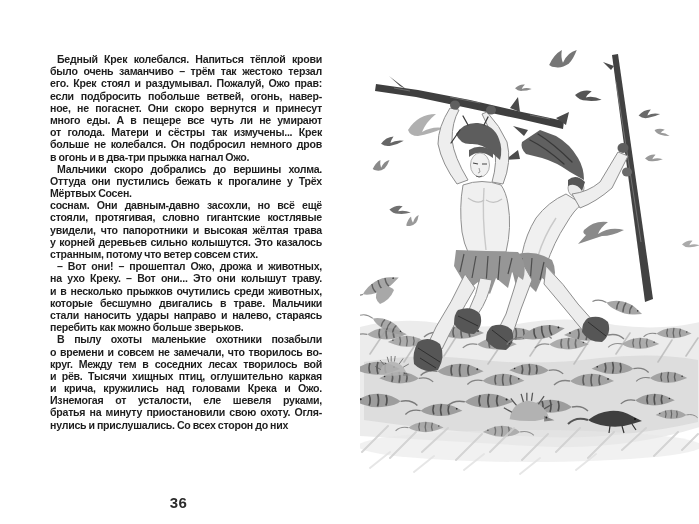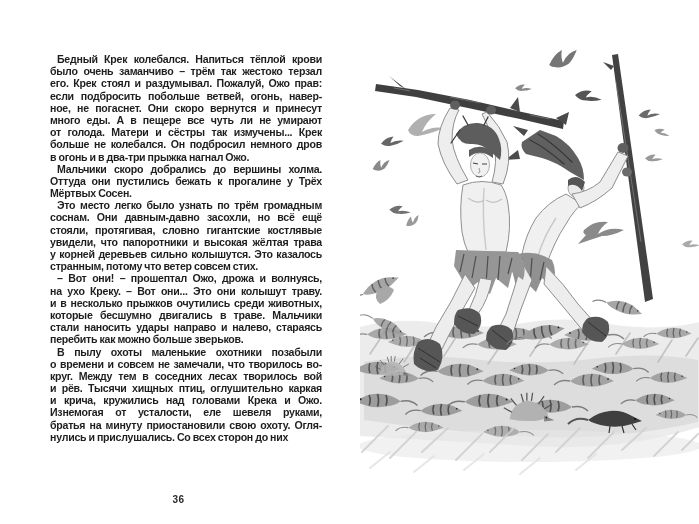--- a/index.html
+++ b/index.html
@@ -18,21 +18,21 @@
   }
   .paragraph{margin:0;padding:0;}
   .line{
     height:12.2px;line-height:12.2px;white-space:nowrap;
     text-align:justify;text-align-last:justify;overflow:visible;
   }
   .line.indent{padding-left:7px;}
   .line.last{text-align-last:left;}
   .page-number{
     position:absolute;left:0;top:478px;width:357px;text-align:center;
-    color:#2b2b2b;font-size:10px;font-weight:bold;letter-spacing:0.5px;
+    color:#2b2b2b;font-size:15px;font-weight:bold;letter-spacing:0.5px;
   }
   .illustration{position:absolute;left:360px;top:22px;width:340px;height:460px;}
   svg .thin{stroke-linecap:round;}
 </style>
 </head>
 <body>
 
 <div class="page page-left">
   <div class="text-column">
       <div class="paragraph">
@@ -45,29 +45,28 @@
         <div class="line">от голода. Матери и сёстры так измучены... Крек</div>
         <div class="line">больше не колебался. Он подбросил немного дров</div>
         <div class="line last">в огонь и в два-три прыжка нагнал Ожо.</div>
       </div>
       <div class="paragraph">
         <div class="line indent">Мальчики скоро добрались до вершины холма.</div>
         <div class="line">Оттуда они пустились бежать к прогалине у Трёх</div>
         <div class="line last">Мёртвых Сосен.</div>
       </div>
       <div class="paragraph">
-        <div class="line indent">Это место легко было узнать по трём громадным</div>
         <div class="line">соснам. Они давным-давно засохли, но всё ещё</div>
         <div class="line">стояли, протягивая, словно гигантские костлявые</div>
         <div class="line">увидели, что папоротники и высокая жёлтая трава</div>
         <div class="line">у корней деревьев сильно колышутся. Это казалось</div>
         <div class="line last">странным, потому что ветер совсем стих.</div>
       </div>
       <div class="paragraph">
-        <div class="line indent">– Вот они! – прошептал Ожо, дрожа и волнуясь,</div>
+        <div class="line indent">– Вот они! – прошептал Ожо, дрожа и животных,</div>
         <div class="line">на ухо Креку. – Вот они... Это они колышут траву.</div>
       </div>
       <div class="paragraph">
         <div class="line">и в несколько прыжков очутились среди животных,</div>
         <div class="line">которые бесшумно двигались в траве. Мальчики</div>
         <div class="line">стали наносить удары направо и налево, стараясь</div>
         <div class="line last">перебить как можно больше зверьков.</div>
       </div>
       <div class="paragraph">
         <div class="line indent">В пылу охоты маленькие охотники позабыли</div>

